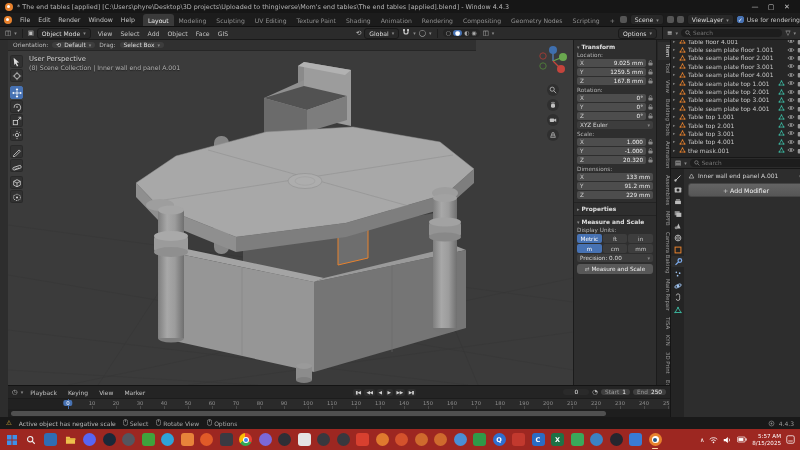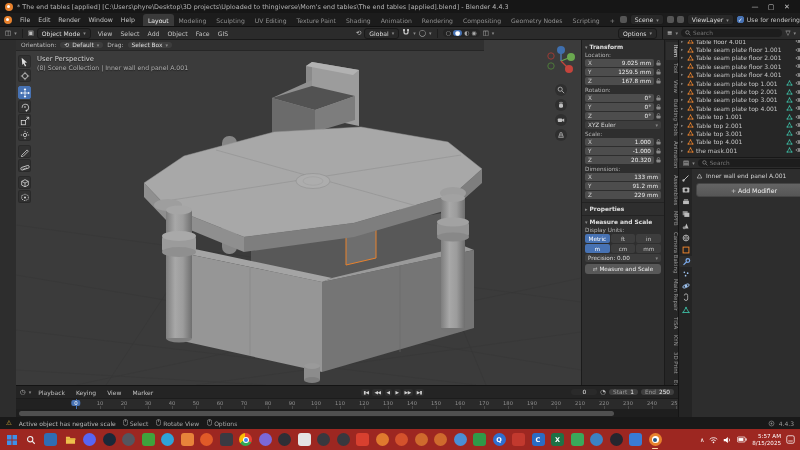--- a/index.html
+++ b/index.html
@@ -31,21 +31,21 @@
   .caret{color:#8a8a8a;font-size:5px}
   .sep{width:1px;height:9px;background:#1d1d1d;margin:0 2px}
   .shadepill{display:flex;gap:2px;background:#242424;border-radius:6px;padding:1px 3px;align-items:center}
   .shadepill .s{font-size:6px;color:#aaa;line-height:1}
   .shadepill .s.on{background:var(--accent);color:#fff;border-radius:5px;padding:0 2px}
   .outliner-header{width:138px;border-left:1px solid #151515;display:flex;align-items:center;gap:3px;padding:0 4px;background:#2b2b2b}
   .searchbox{flex:1;display:flex;align-items:center;gap:2px;background:#1d1d1d;border-radius:6px;padding:1px 4px;min-width:0}
   .searchbox svg{flex:0 0 auto}
   .searchbox input{background:transparent;border:0;outline:0;color:#9a9a9a;font-size:5.8px;width:100%;font-family:inherit}
   
-  .content{position:absolute;top:40px;left:16px;width:736px;height:377px}
+  .content{position:absolute;top:40px;left:8px;width:736px;height:377px}
   .left-col{position:absolute;left:0;top:0;width:662px;height:377px}
   .viewport{position:absolute;left:0;top:0;right:0;height:345px;background:#3b3b3b;overflow:hidden}
   .canvas{position:absolute;left:0;top:0}
   .tool-settings{position:absolute;left:0;top:0;width:468px;height:11px;background:#303030;border-bottom:1px solid #262626;display:flex;align-items:center;gap:4px;padding:0 5px;font-size:5.9px;color:#bdbdbd;z-index:5}
   .ts-val{background:#3d3d3d;border-radius:3px;padding:0 4px;color:#ddd;display:flex;gap:3px;align-items:center}
   
   .tools{position:absolute;left:2px;top:15px;display:flex;flex-direction:column;gap:1px;z-index:6}
   .tool{width:13px;height:13px;background:#2d2d2db3;border:1px solid #22222288;border-radius:2px;display:flex;align-items:center;justify-content:center}
   .tool.active{background:var(--accent);border-color:var(--accent)}
   .tool.gap{margin-top:3px}
@@ -119,21 +119,21 @@
   .tray .clock{font-size:5.6px;text-align:right;line-height:1.25}
   .chev{font-size:6px;color:#fff}
 </style>
 </head>
 <body>
 
 <div class="screen">
 
   <div class="titlebar">
     <span class="blender-logo"></span>
-    <span class="title">* The end tables [applied] [C:\Users\phyre\Desktop\3D projects\Uploaded to thingiverse\Mom's end tables\The end tables [applied].blend] - Blender 4.4.3</span>
+    <span class="title">* The end tables [applied] [C:\Users\phyre\Desktop\3D projects\Uploaded to thingiverse\Mom's end tables\The end tables [applied].blend] - Window 4.4.3</span>
     <span class="winbtn">—</span>
     <span class="winbtn">▢</span>
     <span class="winbtn">✕</span>
   </div>
 
   <div class="menubar">
     <span class="blender-logo"></span>
     <span style="display:flex">
         <span class="mitem">File</span>
         <span class="mitem">Edit</span>

